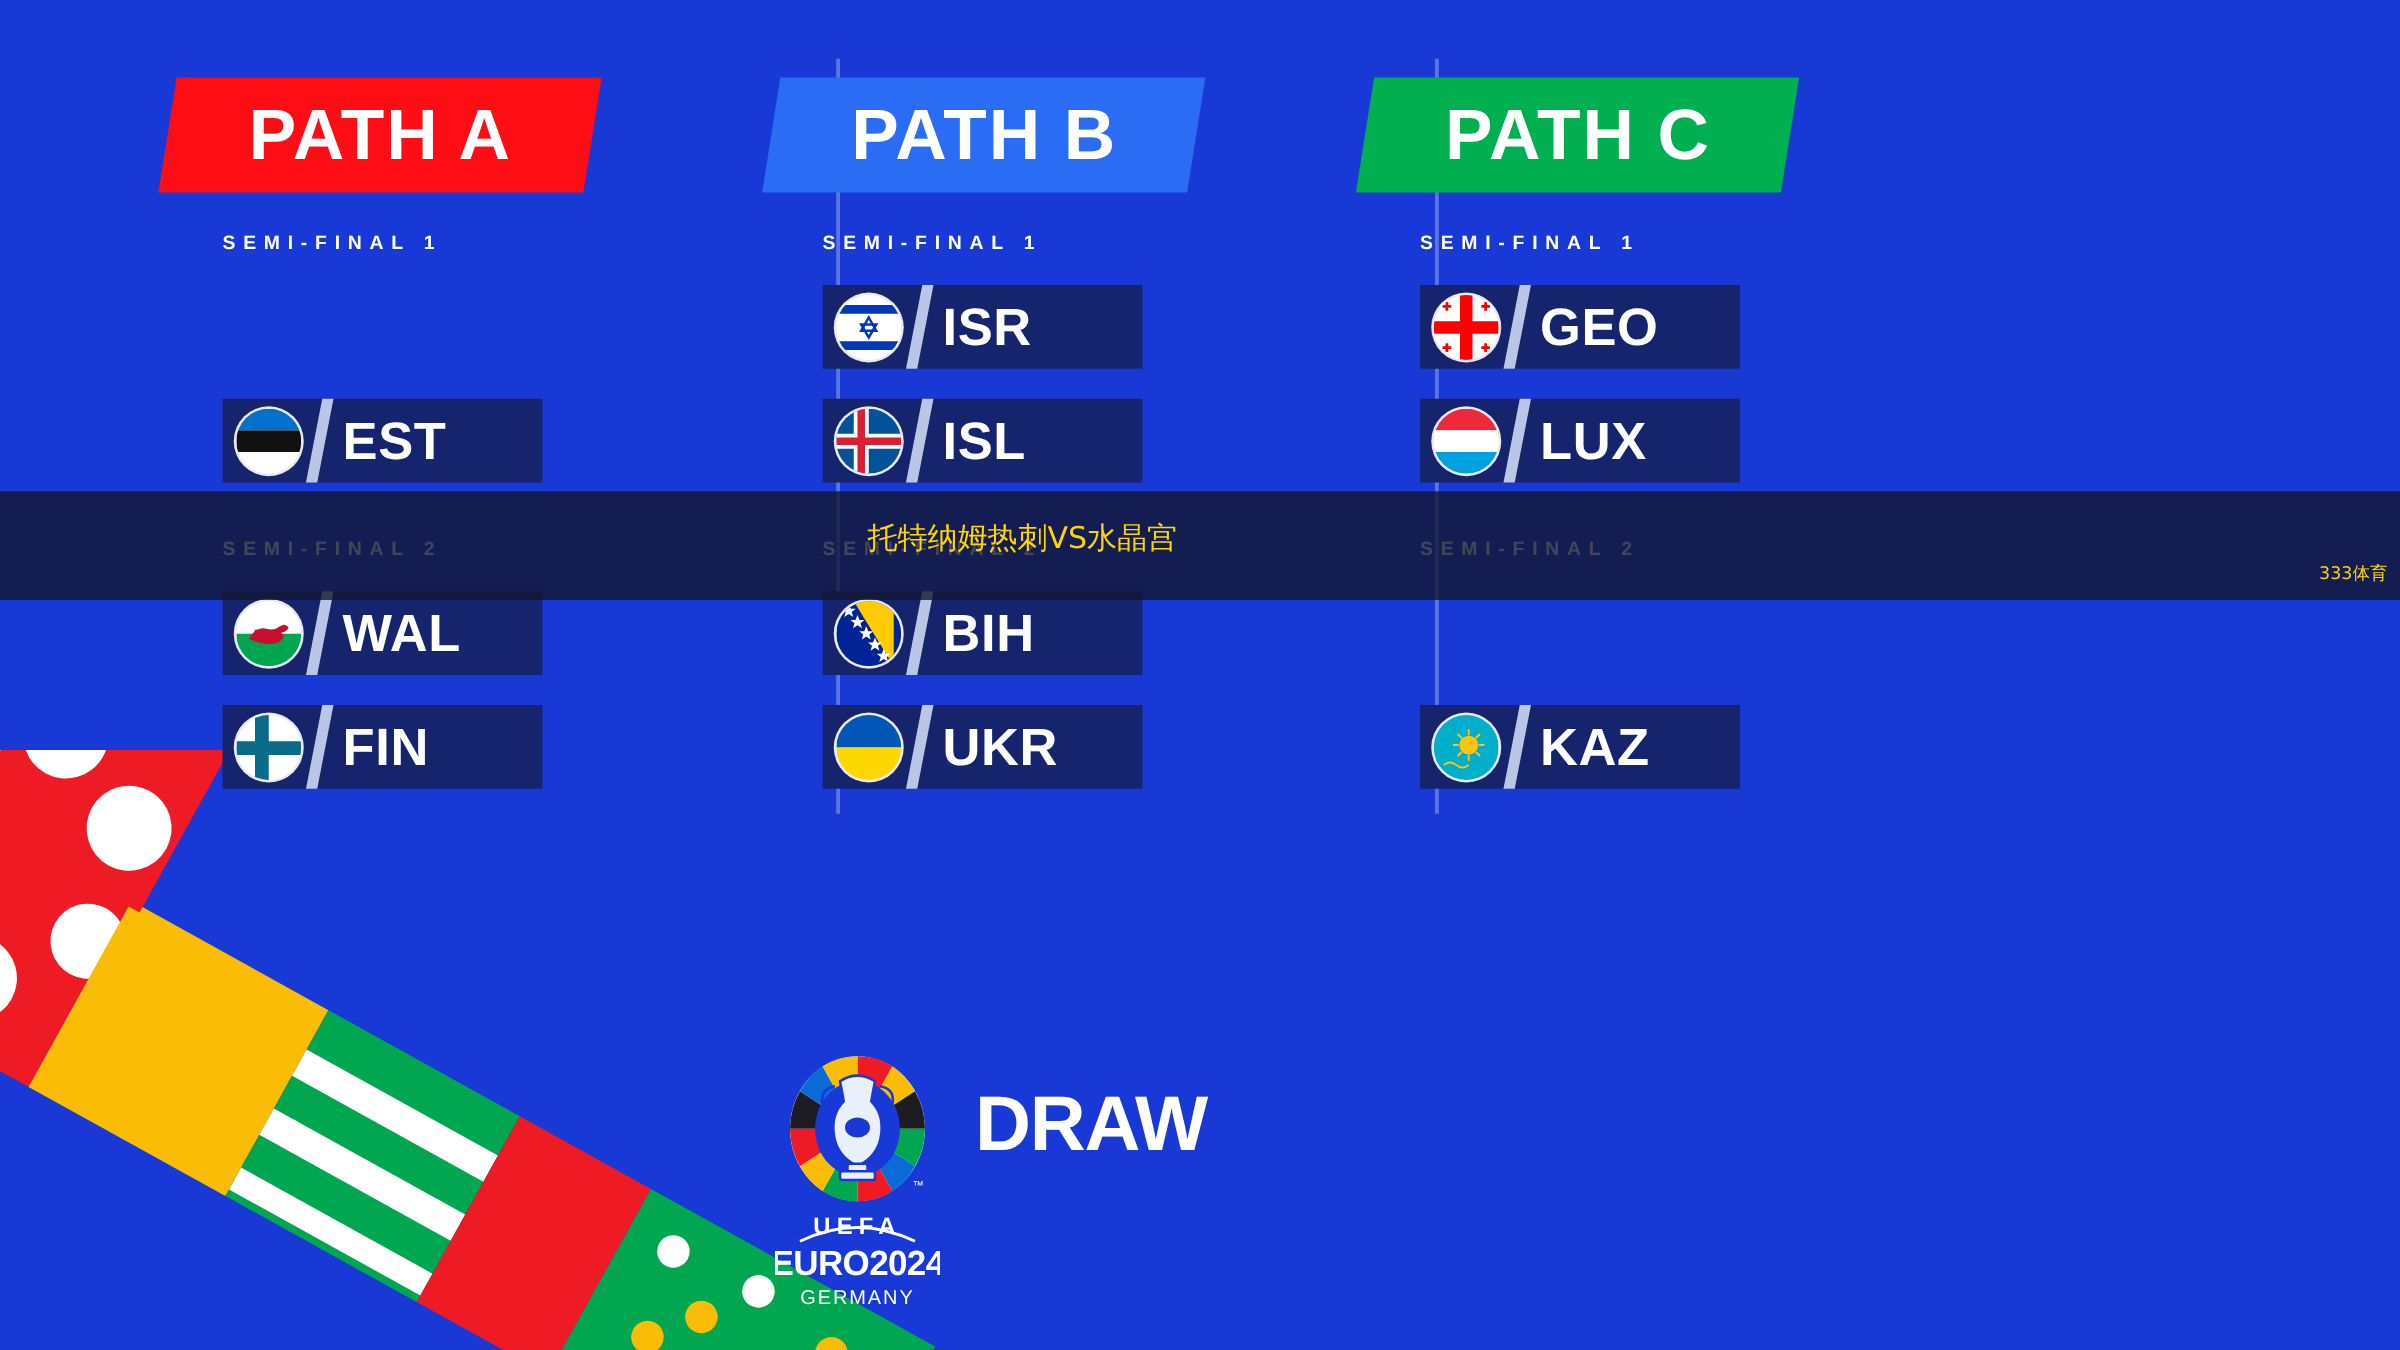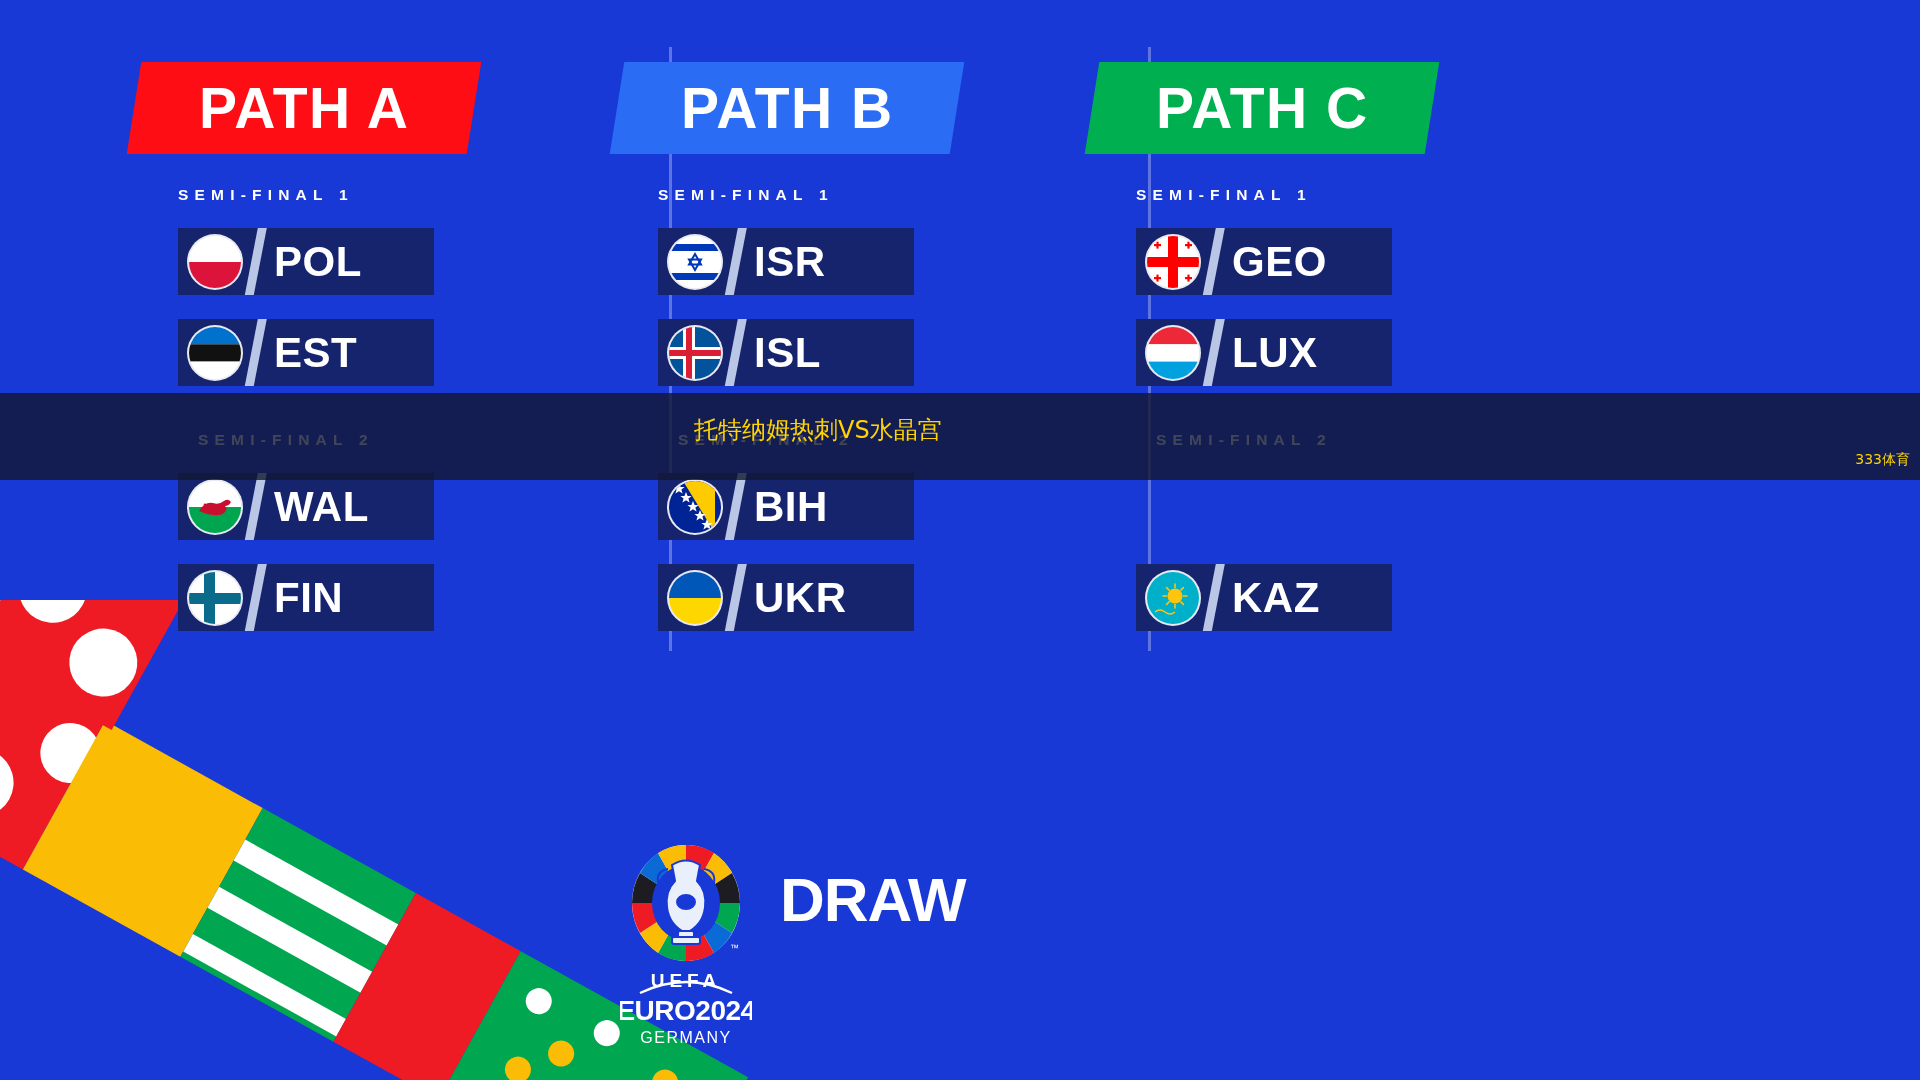--- a/index.html
+++ b/index.html
@@ -38,21 +38,21 @@
   }
   .banner.a{width:340px;left:-26px;background:#ff0d14;}
   .banner.b{width:340px;left:-23px;background:#2a6df4;}
   .banner.c{width:340px;left:-26px;background:#00b050;}
 
   .sflabel{
     position:absolute;left:18px;color:#ffffff;font-size:15.5px;font-weight:700;
     letter-spacing:6.2px;white-space:nowrap;
   }
   .sf1{top:186px;}
-  .sf2{top:431px;margin-left:20px;}
+  .sf2{top:431px;}
 
   
   .row{
     position:absolute;left:18px;width:256px;height:67px;
     background:#16246e;overflow:hidden;
   }
   .row .flagcell{
     position:absolute;left:0;top:0;width:74px;height:67px;
     display:flex;align-items:center;justify-content:center;
   }
@@ -164,32 +164,20 @@
   <div class="vsep" style="left:669px;top:47px;height:604px;"></div>
   <div class="vsep" style="left:1148px;top:47px;height:604px;"></div>
 
   <div class="col a">
     <div class="banner a">
       <span class="btxt">PATH A</span>
     </div>
 
     <div class="sflabel sf1">SEMI-FINAL 1</div>
 
-    <div class="row rA1">
-      <div class="flagcell">
-        <div class="flagcircle">
-          <svg viewBox="0 0 52 52">
-              <rect width="52" height="26" fill="#ffffff"></rect>
-              <rect y="26" width="52" height="26" fill="#dc143c"></rect>
-            </svg>
-        </div>
-      </div>
-      <div class="slash"></div>
-      <div class="code">POL</div>
-    </div>
 
     <div class="row rA2">
       <div class="flagcell">
         <div class="flagcircle">
           <svg viewBox="0 0 52 52">
               <rect width="52" height="17.3" fill="#0072ce"></rect>
               <rect y="17.3" width="52" height="17.3" fill="#111111"></rect>
               <rect y="34.6" width="52" height="17.4" fill="#ffffff"></rect>
             </svg>
         </div>

